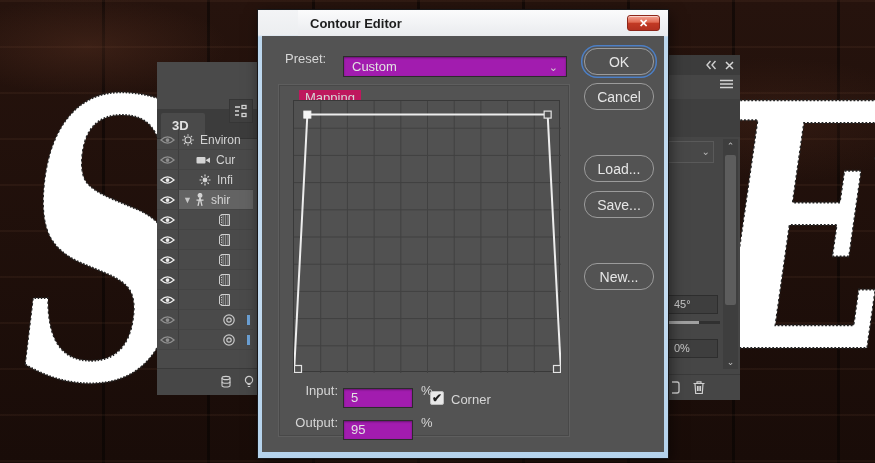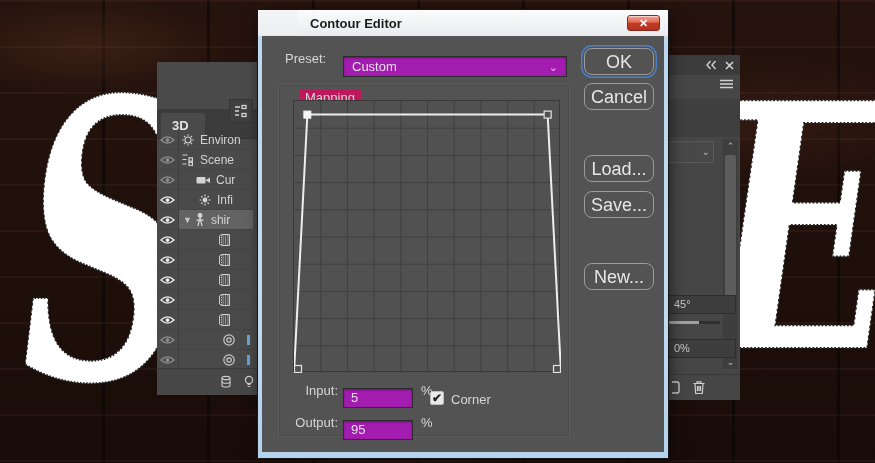--- a/index.html
+++ b/index.html
@@ -44,21 +44,21 @@
   .pr-head{position:absolute;left:0;top:0;right:0;height:20px;background:#3c3c3c;display:flex;align-items:center;
     justify-content:flex-end;gap:8px;padding-right:6px;}
   .pr-menu{position:absolute;left:0;top:20px;right:0;height:18px;display:flex;align-items:center;justify-content:flex-end;padding-right:6px;}
   .pr-block{position:absolute;left:0;top:44px;right:0;height:38px;background:#3f3f3f;}
   .pr-drop{position:absolute;left:0;top:86px;width:46px;height:22px;border:1px solid #5a5a5a;border-left:none;background:#484848;}
   .pr-drop .dd{position:absolute;right:3px;top:4px;color:#b8b8b8;font-size:10px;}
   .pr-scroll{position:absolute;right:2px;top:84px;width:15px;height:230px;background:#3e3e3e;}
   .pr-scroll .up{position:absolute;top:2px;left:0;right:0;text-align:center;color:#c0c0c0;font-size:9px;}
   .pr-scroll .down{position:absolute;bottom:2px;left:0;right:0;text-align:center;color:#c0c0c0;font-size:9px;}
   .pr-scroll .thumb{position:absolute;top:16px;left:2px;right:2px;height:150px;background:#5d5d5d;border-radius:2px;}
-  .pr-field{position:absolute;left:0;width:68px;height:19px;background:#3e3e3e;border:1px solid #2e2e2e;border-left:none;
+  .pr-field{position:absolute;left:0;width:50px;height:19px;background:#3e3e3e;border:1px solid #2e2e2e;border-left:none;
     color:#c9c9c9;font-size:11px;line-height:17px;padding-left:6px;}
   .pr-slider{position:absolute;left:0;top:266px;width:52px;height:3px;background:#303030;}
   .pr-slider .fill{height:3px;width:60%;background:#a0a0a0;}
   .pr-footer{position:absolute;left:0;bottom:0;right:0;height:26px;border-top:1px solid #3a3a3a;display:flex;
     align-items:center;gap:12px;padding-left:4px;}
 
   
   .dlg{position:absolute;left:258px;top:10px;width:410px;height:448px;z-index:3;
     background:linear-gradient(180deg,#f3f4f6 0,#eceef0 25px,#bcd7ee 27px,#c4dcf1 60%,#b4d2ec 100%);
     box-shadow:0 0 0 1px #18181a, 2px 4px 14px rgba(0,0,0,.55);}
@@ -69,21 +69,21 @@
     background:linear-gradient(180deg,#f4a293 0%,#e06a52 45%,#c23a24 50%,#b33120 100%);
     color:#fff;font-size:11px;font-weight:bold;line-height:14px;text-align:center;
     box-shadow:inset 0 1px 0 rgba(255,255,255,.55);cursor:pointer;}
   .dlg-client{position:absolute;left:4px;top:26px;width:402px;height:416px;background:#535353;}
   .lab{position:absolute;color:#d6d6d6;font-size:13px;}
   .field{position:absolute;background:#a21caf;border:1px solid #2c2c2c;color:#e2e2e2;font-size:13px;
     box-shadow:inset 0 1px 2px rgba(0,0,0,.35);margin-top:8px;}
   .select{left:81px;top:12px;width:224px;height:21px;line-height:19px;padding-left:8px;}
   .select .dd{position:absolute;right:8px;top:1px;color:#cfcfcf;font-size:11px;}
   .pbtn{position:absolute;left:322px;width:70px;height:27px;background:transparent;border:1px solid #9b9b9b;
-    border-radius:8px;color:#e6e6e6;font-size:18px;text-align:center;line-height:25px;cursor:pointer;}
+    border-radius:13px;color:#e6e6e6;font-size:14px;text-align:center;line-height:25px;cursor:pointer;}
   .pbtn.ok{box-shadow:0 0 0 1.5px #535353,0 0 0 3px #4c7fc6;}
   .group{position:absolute;left:16px;top:48px;width:292px;height:353px;border:1px solid #5e5e5e;
     box-shadow:inset 0 0 0 1px rgba(0,0,0,.12);}
   .group-lab{position:absolute;left:37px;top:54px;background:#be185d;padding:0 6px;color:#d6d6d6;font-size:13px;}
   .grid{position:absolute;left:31px;top:64px;width:267px;height:272px;background:#515151;border:1px solid #393939;}
   .grid svg{position:absolute;left:0;top:0;}
   .inbox{height:20px;width:70px;line-height:18px;padding-left:7px;}
   .cbx{position:absolute;left:168px;top:355px;width:14px;height:14px;background:#e8e8e8;border:1px solid #bdbdbd;
     border-radius:2px;color:#1f1f1f;font-size:12px;line-height:13px;text-align:center;font-weight:bold;cursor:pointer;}
   .icon{display:inline-flex;align-items:center;justify-content:center;}
@@ -127,41 +127,20 @@
             <span style="width:2px;flex:0 0 2px"></span>
             <span class="icon">
               <svg width="14" height="14" viewBox="0 0 14 14">
                 <g stroke="#d4d4d4" stroke-width="1.1" fill="none">
                   <circle cx="7" cy="7" r="3"></circle>
                   <path d="M7 1.2v1.6M7 11.2v1.6M1.2 7h1.6M11.2 7h1.6M3 3l1.1 1.1M11 11l-1.1-1.1M11 3l-1.1 1.1M3 11l1.1-1.1"></path>
                 </g>
               </svg>
             </span>
             <span class="lbl">Environ</span>
-          </span>
-        </div>
-        <div class="row3d">
-          <span class="eyecell icon">
-            <svg width="15" height="10" viewBox="0 0 16 10">
-              <path d="M1 5Q8 -1.5 15 5Q8 11.5 1 5Z" fill="none" stroke="#8f8f8f" stroke-width="1.3"></path>
-              <circle cx="8" cy="5" r="2" fill="#8f8f8f"></circle>
-            </svg>
-          </span>
-          <span class="content">
-            <span style="width:2px;flex:0 0 2px"></span>
-            <span class="icon">
-              <svg width="14" height="13" viewBox="0 0 14 13">
-                <g stroke="#d4d4d4" stroke-width="1.2" fill="none">
-                  <path d="M1.5 2h5M1.5 6.5h4M1.5 11h4"></path>
-                  <rect x="8" y="4.8" width="3.4" height="3.4"></rect>
-                  <rect x="8" y="9.3" width="3.4" height="3.4"></rect>
-                </g>
-              </svg>
-            </span>
-            <span class="lbl">Scene</span>
           </span>
         </div>
         <div class="row3d">
           <span class="eyecell icon">
             <svg width="15" height="10" viewBox="0 0 16 10">
               <path d="M1 5Q8 -1.5 15 5Q8 11.5 1 5Z" fill="none" stroke="#8f8f8f" stroke-width="1.3"></path>
               <circle cx="8" cy="5" r="2" fill="#8f8f8f"></circle>
             </svg>
           </span>
           <span class="content">

